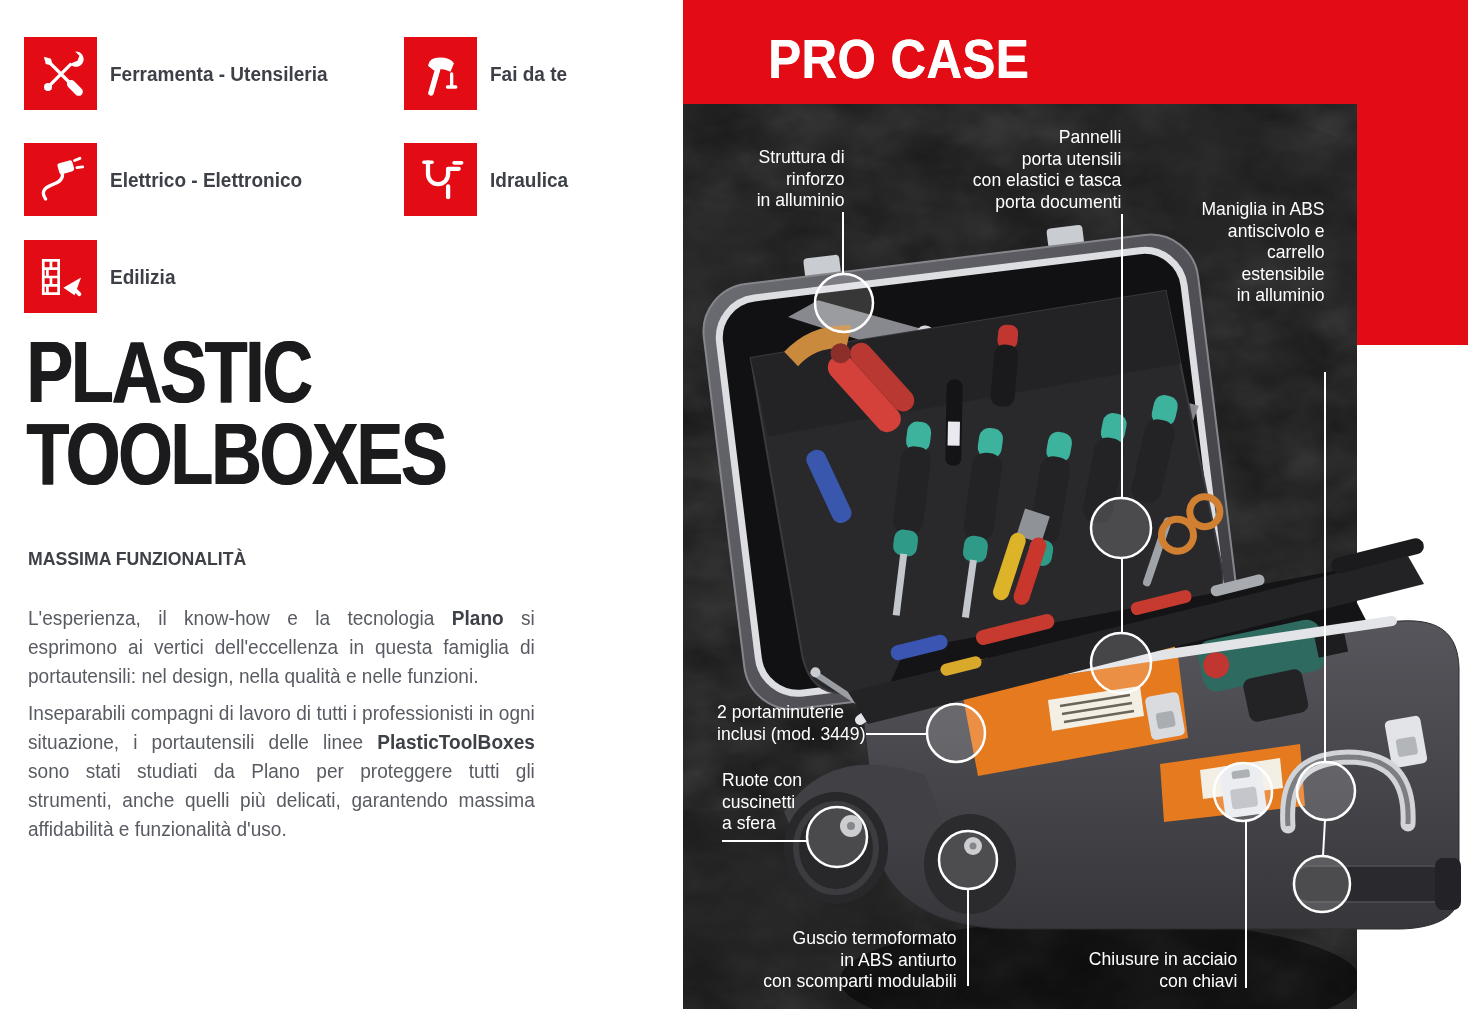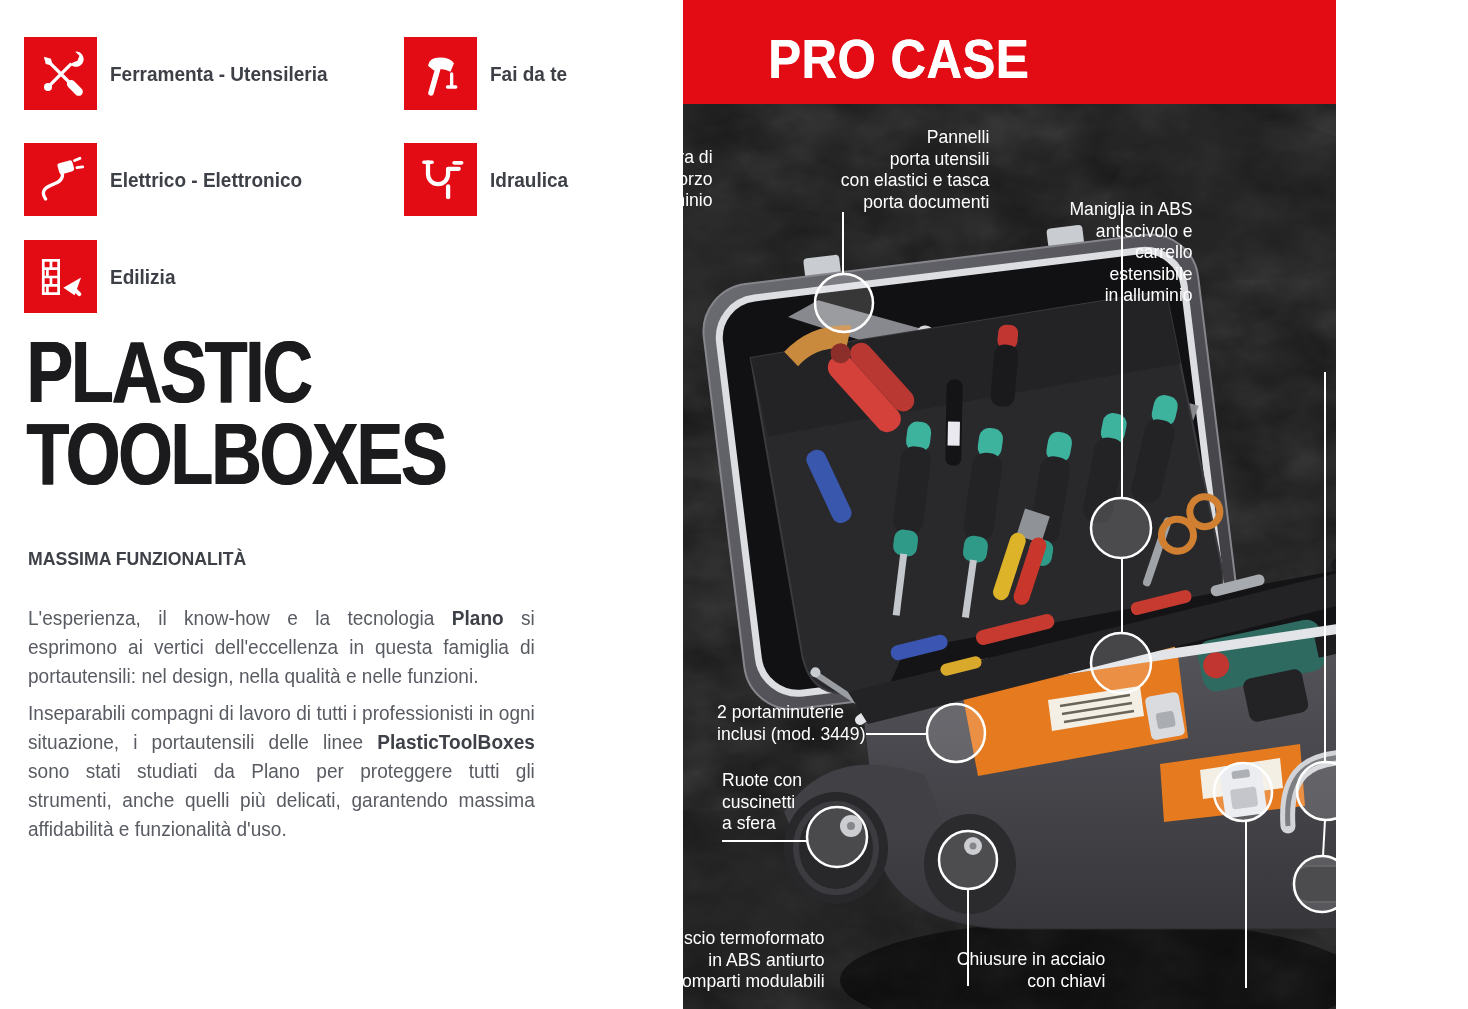--- a/index.html
+++ b/index.html
@@ -1,17 +1,17 @@
 <!DOCTYPE html>
 <html><head>
 <meta charset="utf-8">
 <style>
   html,body{margin:0;padding:0;background:#ffffff;}
   body{font-family:"Liberation Sans","DejaVu Sans",sans-serif;}
-  .page{position:relative;width:1336px;height:1009px;background:#ffffff;overflow:hidden;}
+  .page{position:relative;width:1468px;height:1009px;background:#ffffff;overflow:hidden;}
 
   
   .cat-icon{position:absolute;width:73px;height:73px;background:#e30b14;display:flex;align-items:center;justify-content:center;}
   .cat-label{position:absolute;font-size:20px;font-weight:bold;color:#3d4046;white-space:nowrap;transform:scaleX(.95);transform-origin:top left;}
 
   .headline{position:absolute;left:26px;top:331px;font-size:88px;line-height:82px;font-weight:bold;
             color:#1b1b1d;letter-spacing:-3px;transform:scaleX(.80);transform-origin:top left;
             text-shadow:1px 0 0 #1b1b1d;white-space:nowrap;}
   .intro-heading{position:absolute;left:28px;top:548px;font-size:19px;font-weight:bold;color:#3d4046;
             transform:scaleX(.93);transform-origin:top left;white-space:nowrap;}

